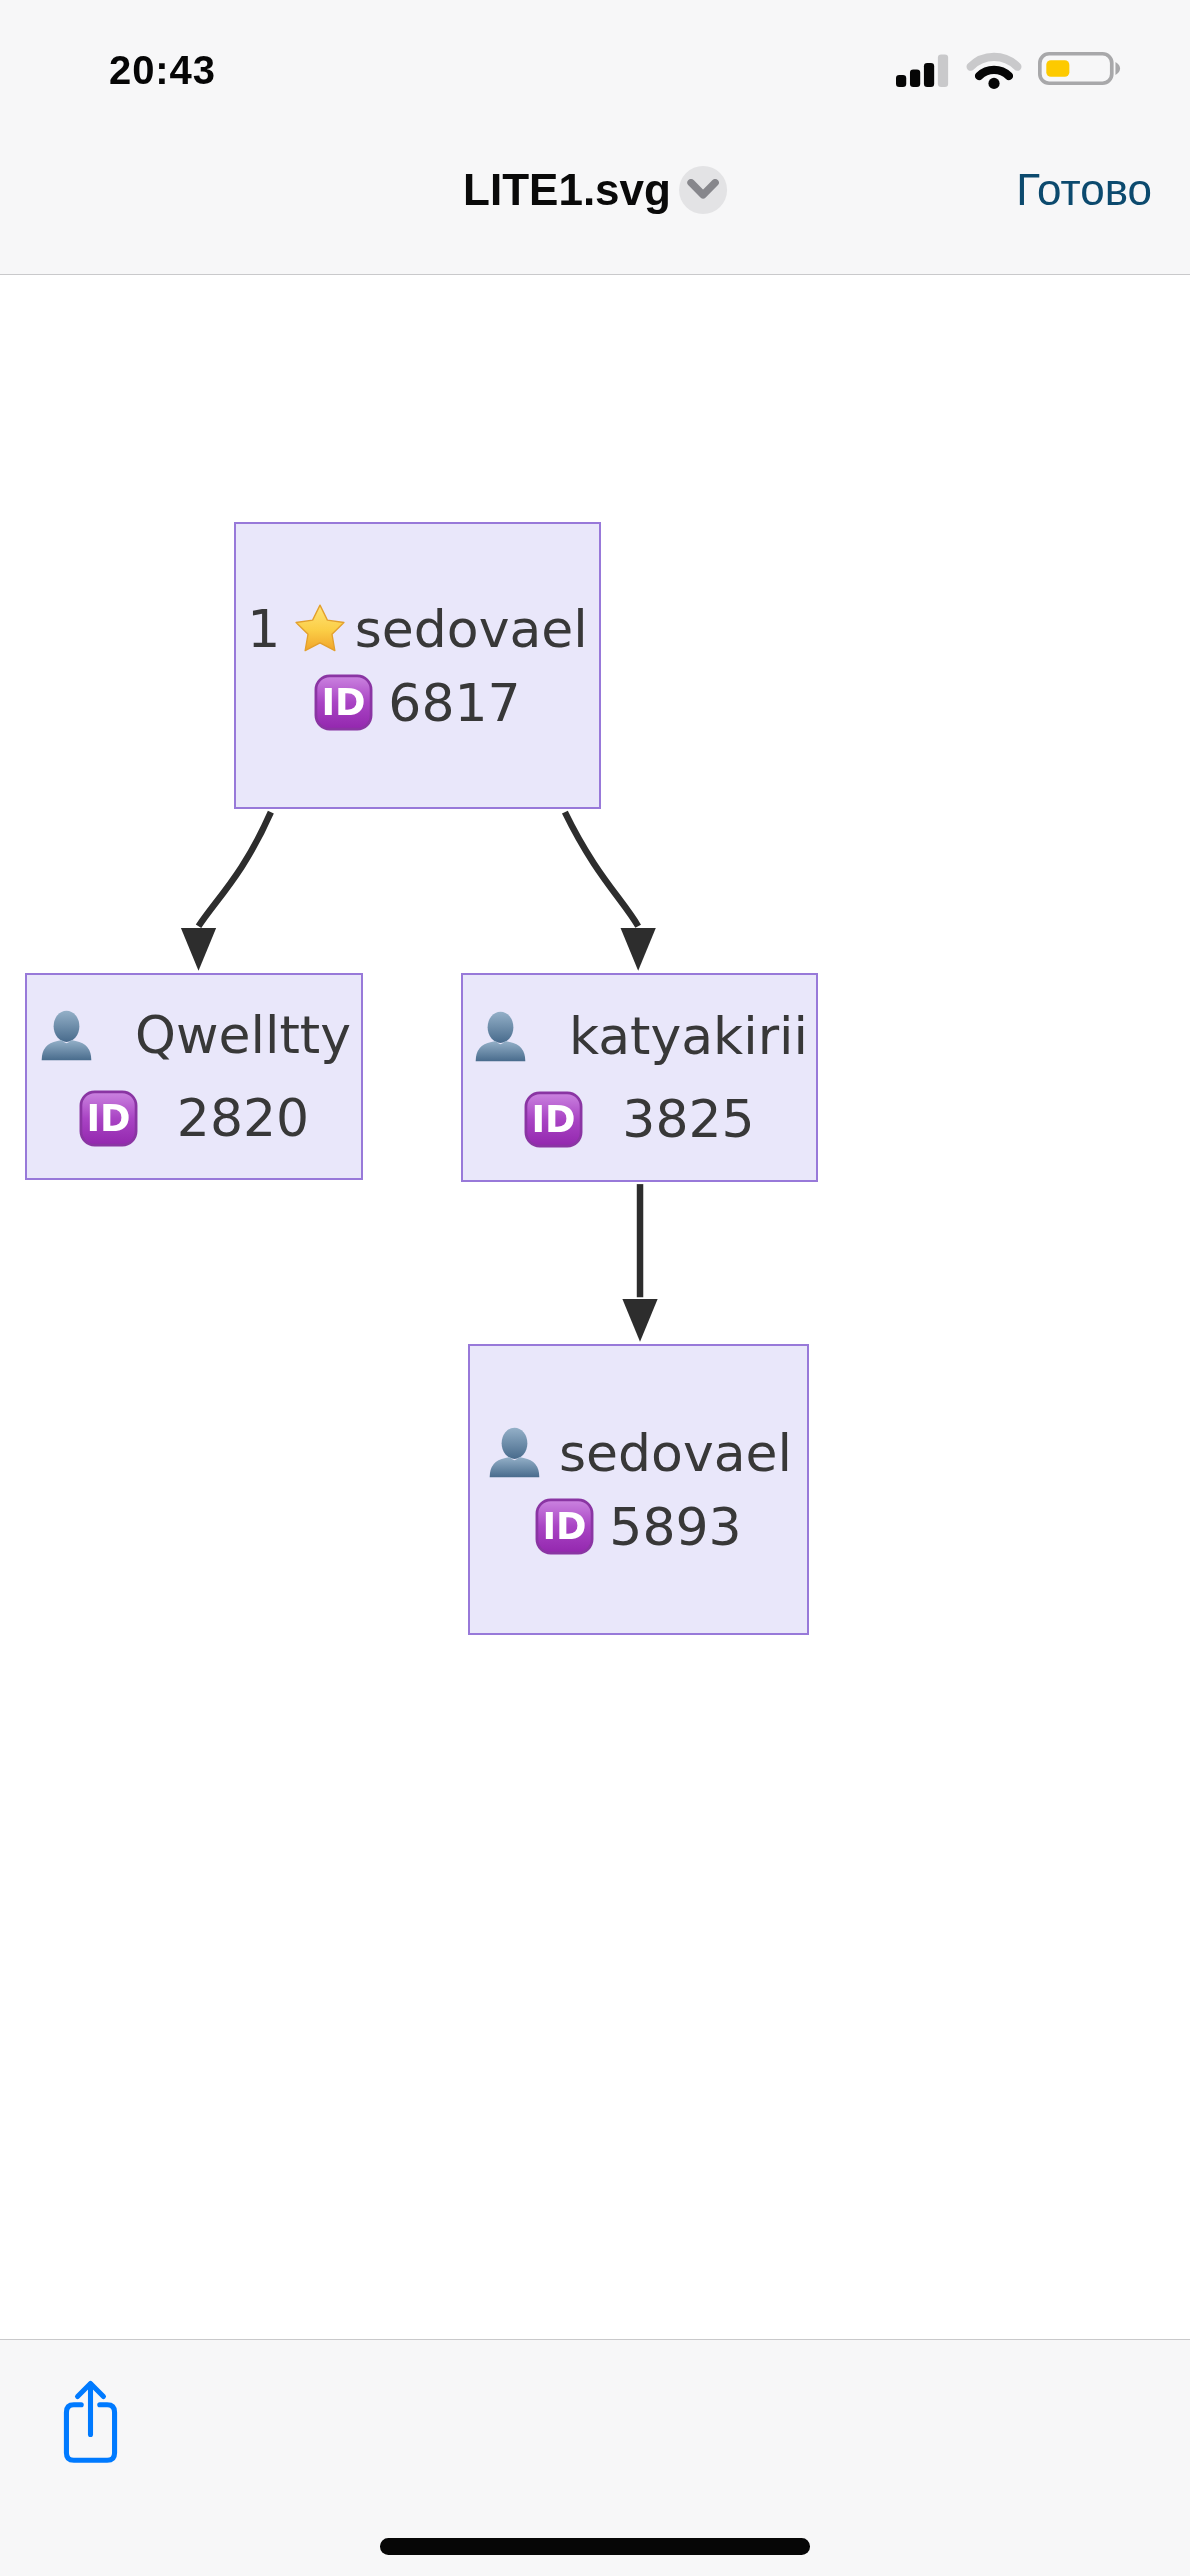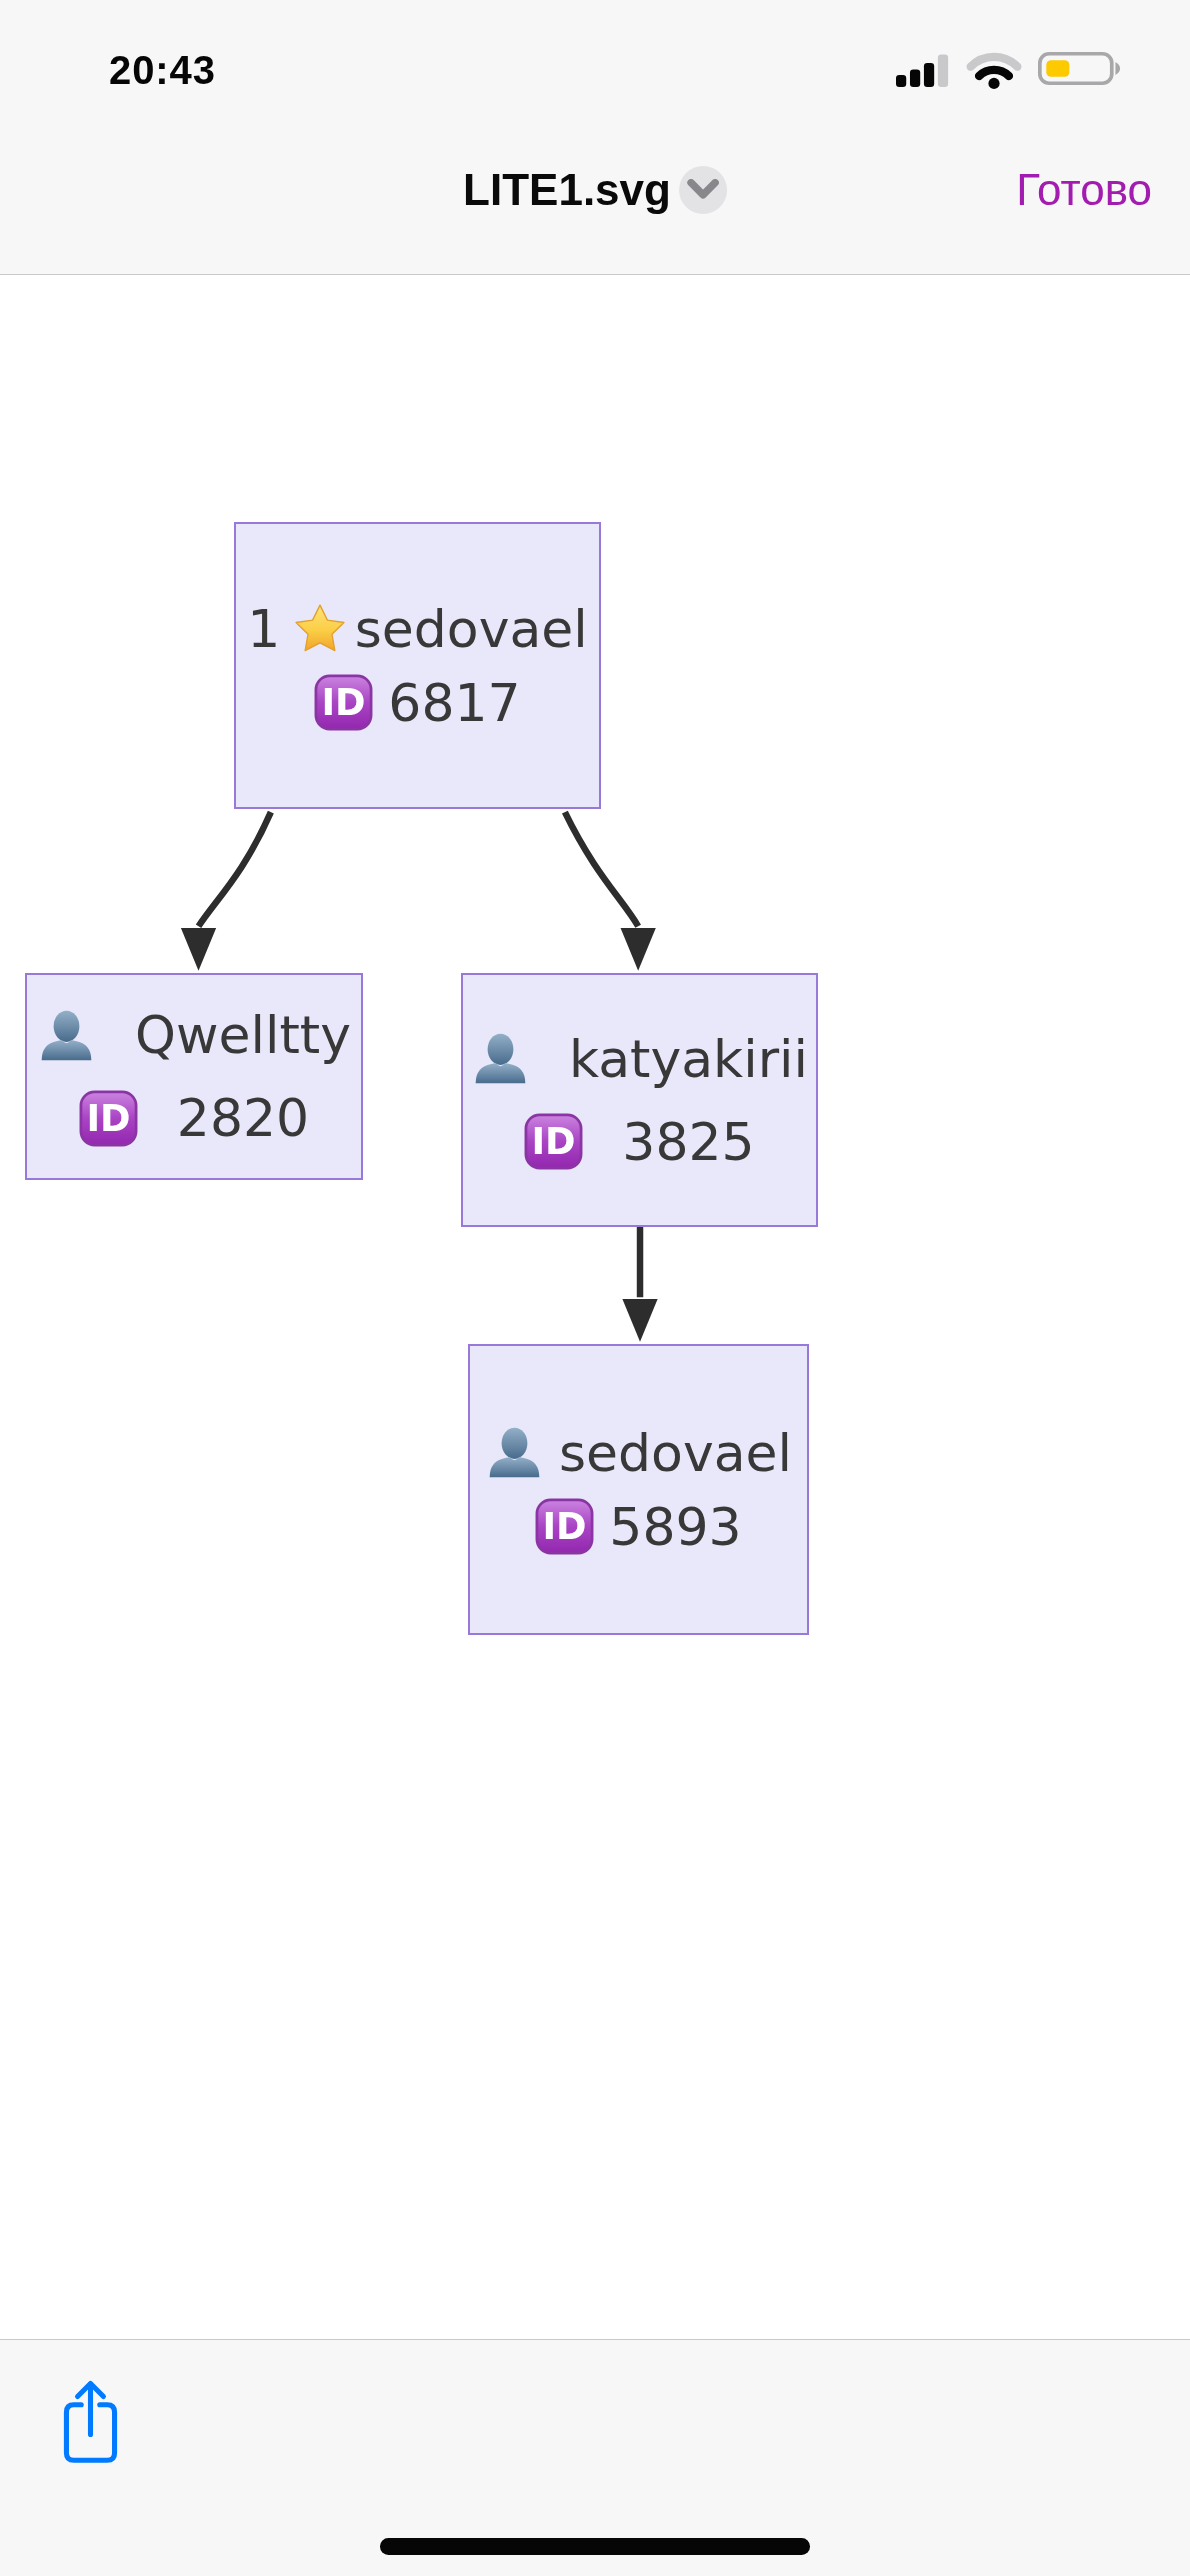--- a/index.html
+++ b/index.html
@@ -32,21 +32,21 @@
     position:absolute; left:595px; top:0; transform:translateX(-50%);
     display:flex; align-items:center; gap:8px; height:83px;
   }
   .doc-title { font-size:44px; font-weight:600; color:#0a0a0a; }
   .chevron-btn {
     width:48px; height:48px; border-radius:50%;
     background:#e3e3e5; display:flex; align-items:center; justify-content:center;
   }
   .done-btn {
     position:absolute; right:39px; top:50%; transform:translateY(-50%);
-    font-size:44px; color:#a21caf; background:none; border:none;
+    font-size:44px; color:#0c4a6e; background:none; border:none;
     font-family:"Liberation Sans", sans-serif;
   }
 
   
   .canvas { position:absolute; left:0; top:277px; width:1191px; height:2060px; background:#ffffff; }
   .edges-svg { position:absolute; left:0; top:0; pointer-events:none; }
 
   .node {
     position:absolute;
     background:#e9e7fa;
@@ -57,21 +57,21 @@
     font-size:52px;
   }
   .node .line { display:flex; align-items:center; justify-content:center; height:74px; white-space:nowrap; }
   .node.two-line .line { height:83px;gap:24px; }
   .node .line .icon-gap { margin-right:15px; }
   .node .prefix { margin-right:5.6px; }
   .node .star { margin:0 7.4px; }
 
   .node1 { left:234px; top:245px; width:367px; height:287px; }
   .node2 { left:25px;  top:696px; width:338px; height:207px; }
-  .node3 { left:461px; top:696px; width:357px; height:254px; }
+  .node3 { left:461px; top:696px; width:357px; height:209px; }
   .node4 { left:468px; top:1067px; width:341px; height:291px; }
 
   
   .bottom-bar {
     position:absolute; left:0; top:2339px; width:1191px; height:237px;
     background:#f7f7f8; border-top:1.9px solid #c9c9cb;
   }
   .share-btn {
     position:absolute; left:56px; top:37px; width:69px; height:87px;
     background:none; border:none;

